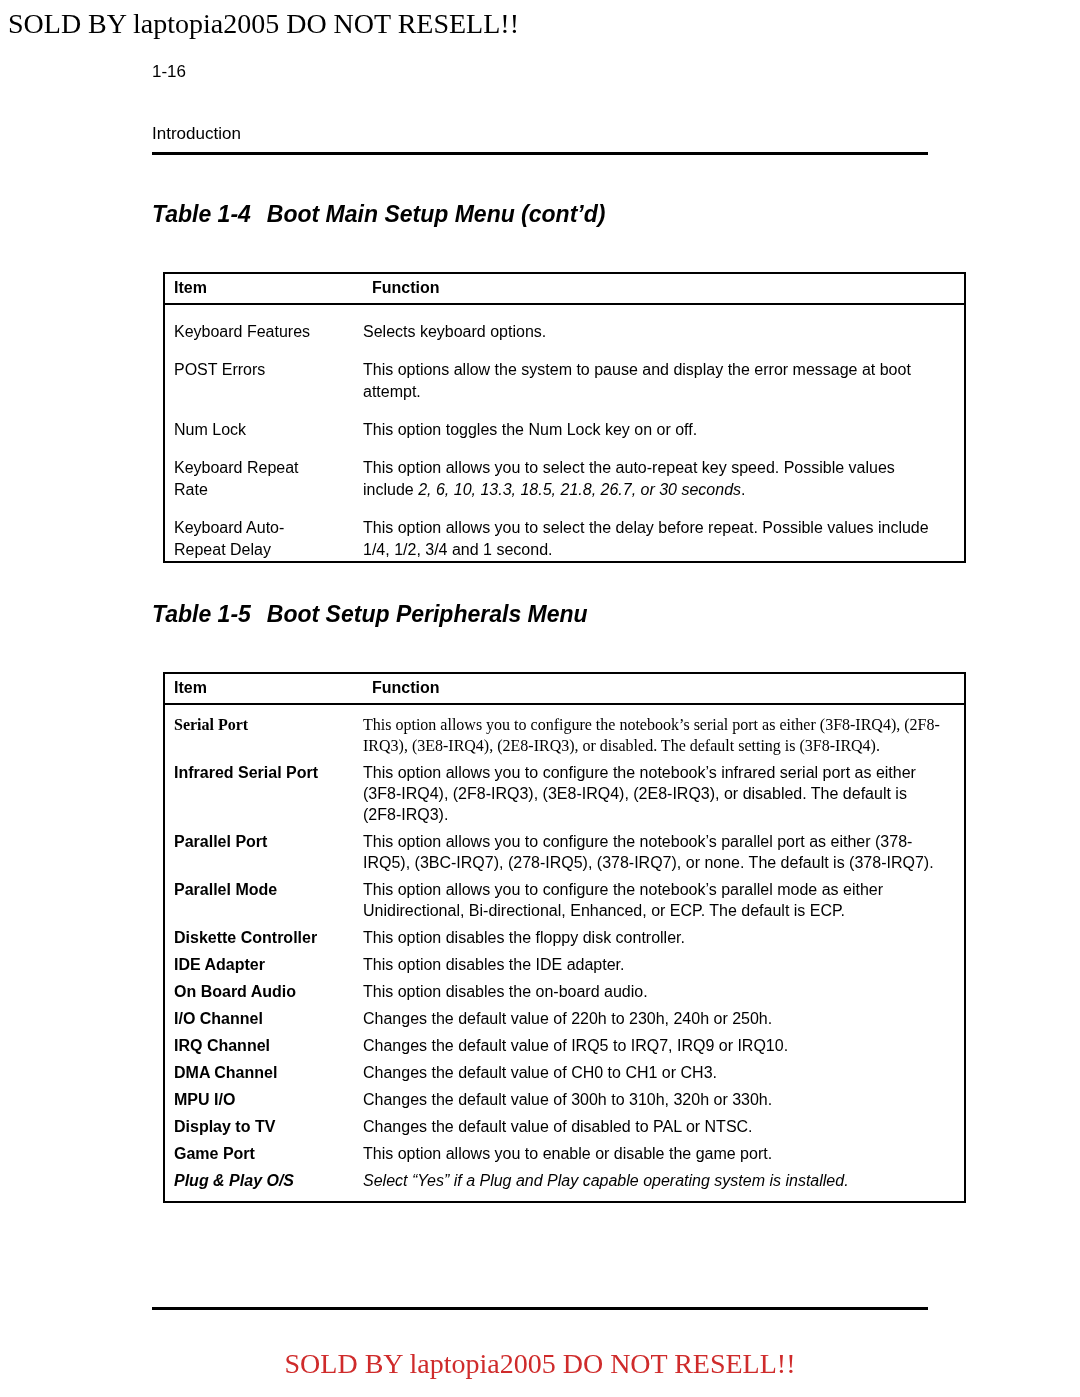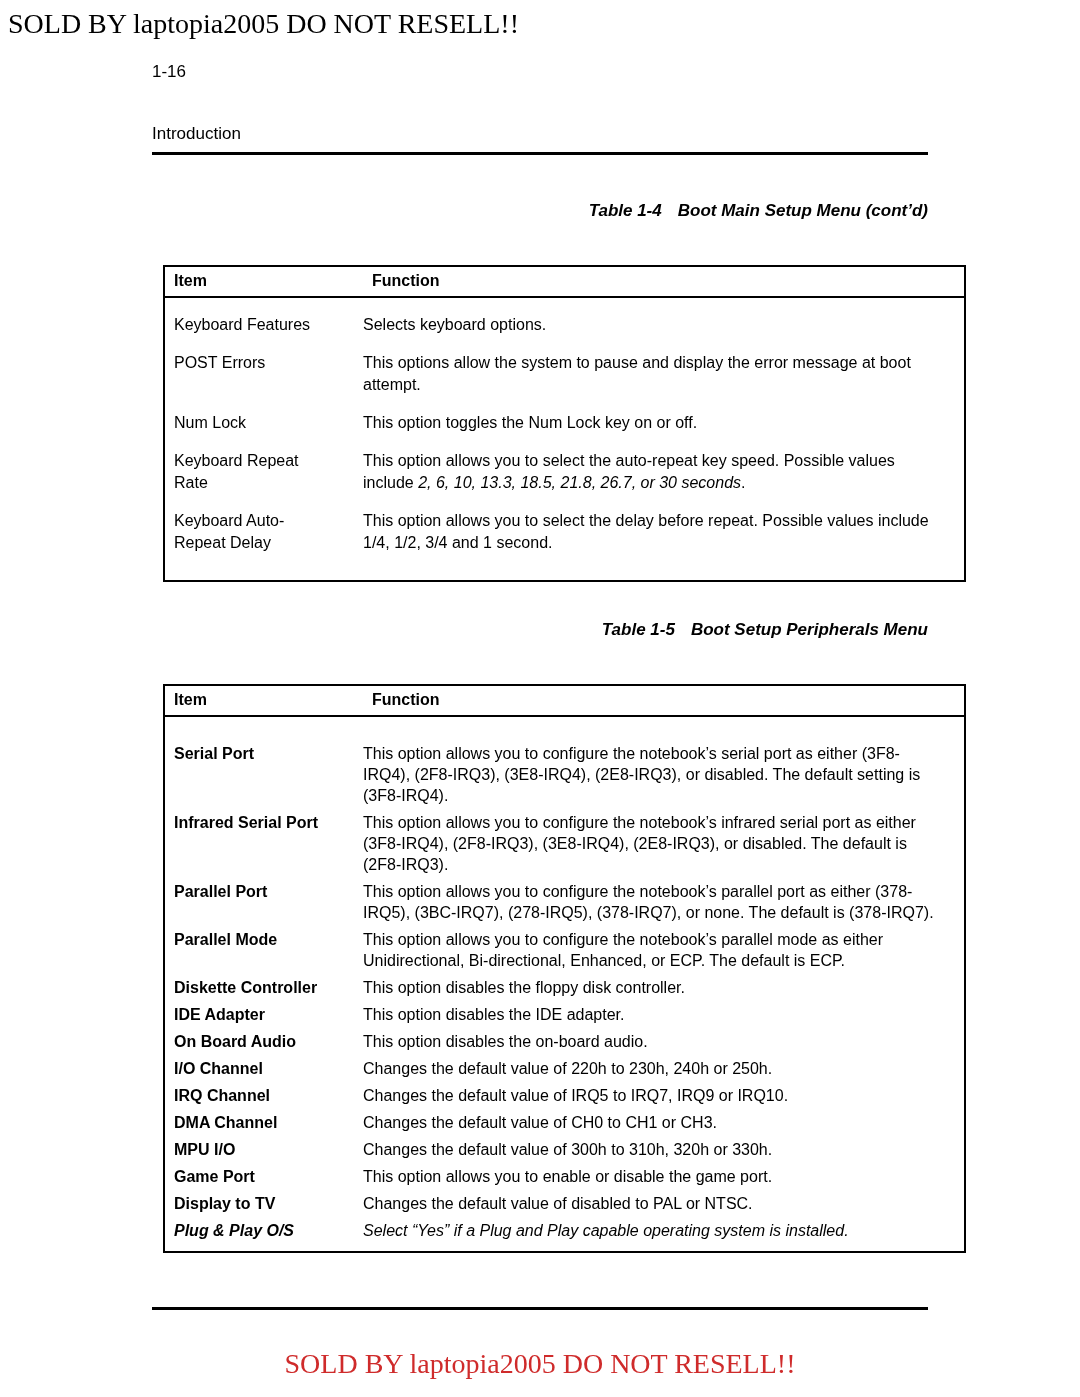--- a/index.html
+++ b/index.html
@@ -36,22 +36,22 @@
   }
   .page-header {
     display: flex;
     gap: 42px;
     font-size: 17px;
     padding-bottom: 8px;
     border-bottom: 3px solid #000;
     flex-direction: column;
   }
   .table-title {
-    text-align: right;
-    font-size: 17px;
+    text-align: left;
+    font-size: 23px;
     font-weight: bold;
     font-style: italic;
   }
   .tt1 { margin-top: 46px; }
   .tt2 { margin-top: 38px; }
   .t-label { margin-right: 16px; }
   table.data-table {
     border-collapse: collapse;
     border: 2px solid #000;
     width: 803px;
@@ -67,23 +67,23 @@
     font-size: 16px;
     font-weight: bold;
     padding: 5px 0 6px 9px;
     border-bottom: 2px solid #000;
   }
   td {
     vertical-align: top;
     font-size: 16px;
   }
   .t1 td { padding-top: 16px; line-height: 22px; }
-  .t1 tbody tr:last-child td { padding-bottom: 26px; }
+  .t1 tbody tr:last-child td { padding-bottom: 0; }
   .t2 td { padding-top: 6px; line-height: 21px; }
-  .t2 tbody tr:first-child td { padding-top: 26px; }
+  .t2 tbody tr:first-child td { padding-top: 9px; font-family: Liberation Serif, serif; }
   .t2 tbody tr:last-child td { padding-bottom: 10px; font-style: italic; }
   .item-cell {
     padding-left: 9px;
     padding-right: 10px;
     white-space: pre-line;
   }
   .item-cell.bold { font-weight: bold; }
   .function-cell { padding-right: 22px; }
   .italic { font-style: italic; }
   .footer-rule {
@@ -204,28 +204,28 @@
           </tr>
           <tr>
             <td class="item-cell bold">DMA Channel</td>
             <td class="function-cell"><span>Changes the default value of CH0 to CH1 or CH3.</span></td>
           </tr>
           <tr>
             <td class="item-cell bold">MPU I/O</td>
             <td class="function-cell"><span>Changes the default value of 300h to 310h, 320h or 330h.</span></td>
           </tr>
           <tr>
+            <td class="item-cell bold">Display to TV</td>
+            <td class="function-cell"><span>Changes the default value of disabled to PAL or NTSC.</span></td>
+          </tr>
+          <tr>
             <td class="item-cell bold">Game Port</td>
             <td class="function-cell"><span>This option allows you to enable or disable the game port.</span></td>
           </tr>
           <tr>
-            <td class="item-cell bold">Display to TV</td>
-            <td class="function-cell"><span>Changes the default value of disabled to PAL or NTSC.</span></td>
-          </tr>
-          <tr>
             <td class="item-cell bold">Plug &amp; Play O/S</td>
             <td class="function-cell"><span>Select “Yes” if a Plug and Play capable operating system is installed.</span></td>
           </tr>
         </tbody>
     </table>
 
   </div>
 
   <div class="footer-rule"></div>
 

